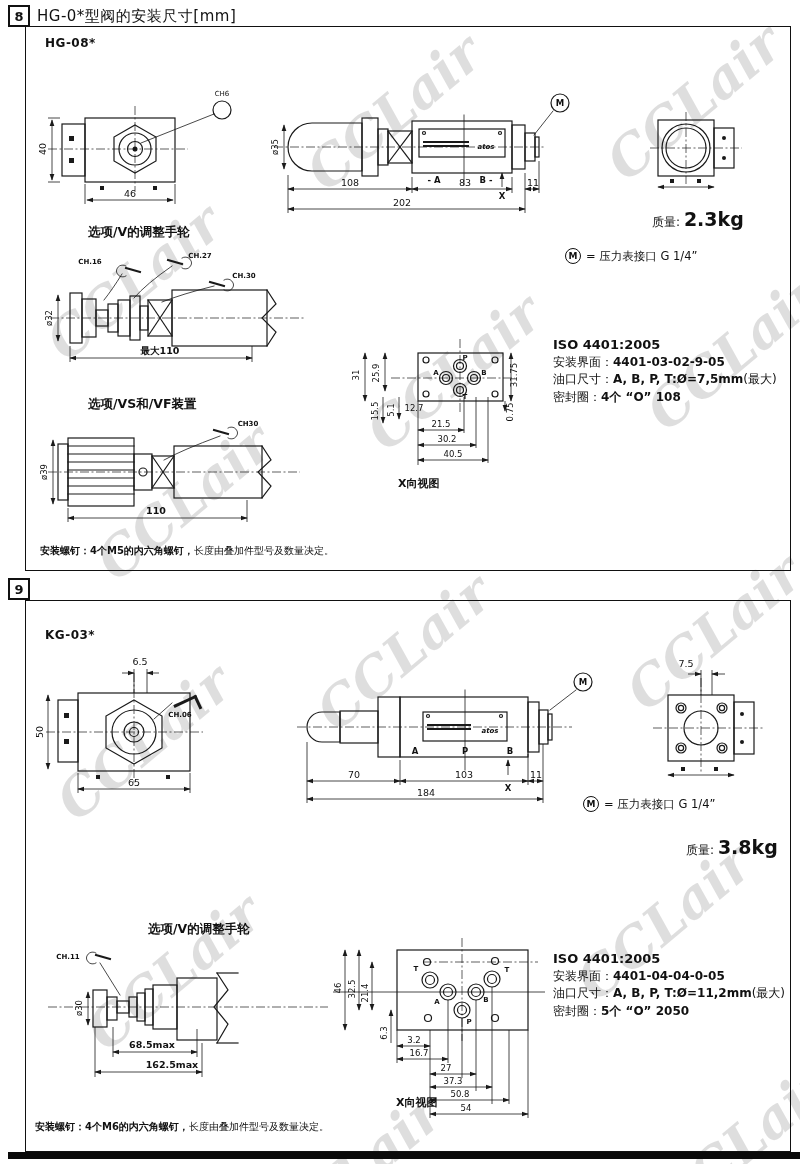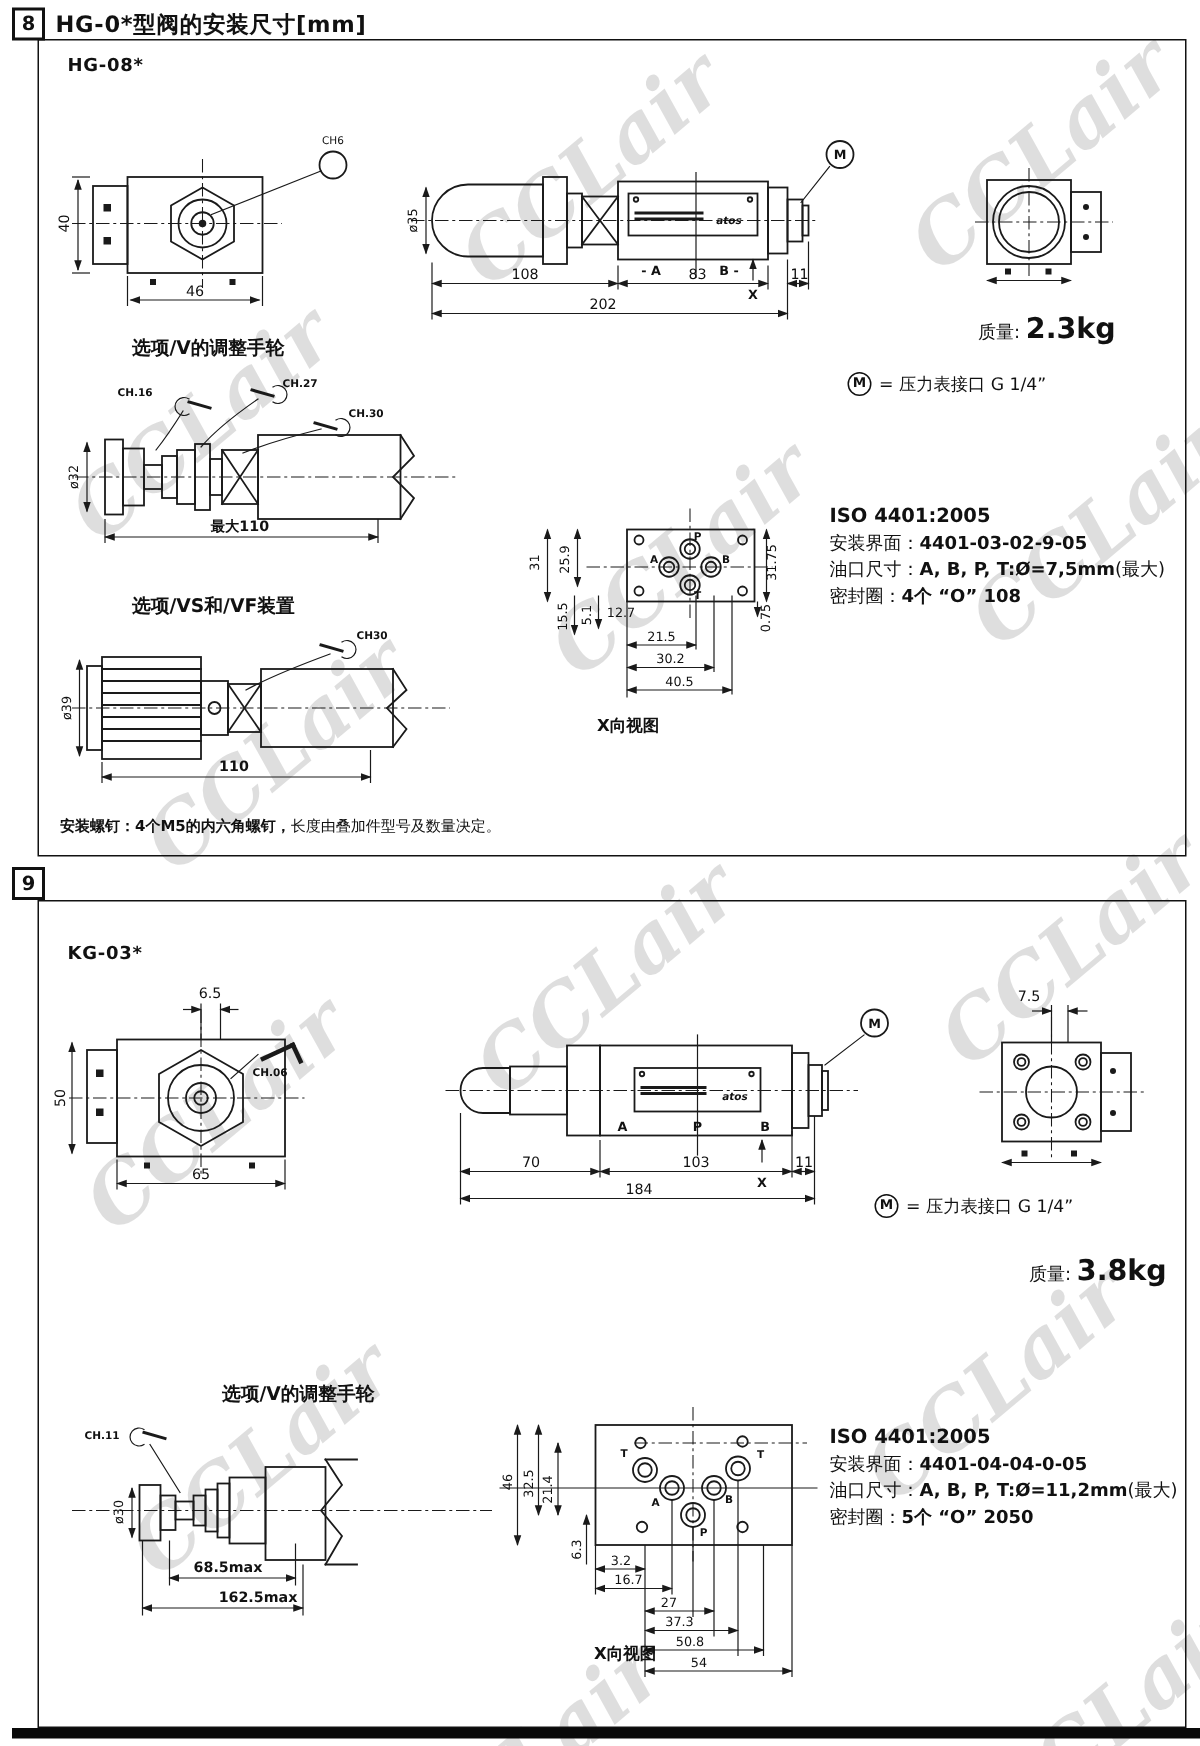--- a/index.html
+++ b/index.html
@@ -4,21 +4,21 @@
 <style>
   html,body{margin:0;padding:0;background:#e8e8e8;}
   .page{position:relative;width:800px;height:1164px;background:#ffffff;overflow:hidden;
         font-family:"DejaVu Sans","Liberation Sans",sans-serif;color:#111;}
   .wm{position:absolute;font-family:"DejaVu Serif","Liberation Serif",serif;
       font-style:italic;font-weight:700;font-size:54px;color:rgba(0,0,0,0.13);
       transform:rotate(-40deg);white-space:nowrap;pointer-events:none;}
   .hdr{position:absolute;display:flex;align-items:center;gap:7px;}
   .hnum{width:18px;height:18px;border:2px solid #111;display:flex;align-items:center;
         justify-content:center;font-size:13px;font-weight:700;}
-  .htitle{font-size:15px;font-weight:700;letter-spacing:0.5px;}
+  .htitle{font-size:15px;font-weight:400;letter-spacing:0.5px;}
   .frame{position:absolute;border:1.8px solid #111;}
   .model{position:absolute;font-size:12px;font-weight:700;letter-spacing:0.5px;}
   .cap{position:absolute;font-size:12.5px;font-weight:700;margin-left:48px;}
   .note{position:absolute;font-size:10px;}
   .note b{font-weight:700;}
   .iso{position:absolute;font-size:12px;line-height:17.5px;width:250px;}
   .iso .t1{font-weight:700;font-size:13px;}
   .iso b{font-weight:700;}
   .mnote{position:absolute;font-size:11.5px;display:flex;align-items:center;gap:5px;}
   .mcirc{width:14px;height:14px;border:1.4px solid #111;border-radius:50%;
@@ -530,16 +530,19 @@
   </svg>
   <div class="cap" style="left:348px;top:1095px;font-size:11px">X向视图</div>
 
   <div class="iso" style="left:553px;top:950px">
     <div class="t1">ISO 4401:2005</div>
     <div><span>安装界面：</span><b>4401-04-04-0-05</b></div>
     <div><span>油口尺寸：</span><b>A, B, P, T:Ø=11,2mm</b><span>(最大)</span></div>
     <div><span>密封圈：</span><b>5个 “O” 2050</b></div>
   </div>
 
+  <div class="note" style="left:35px;top:1120px">
+    <b>安装螺钉：4个M6的内六角螺钉，</b><span>长度由叠加件型号及数量决定。</span>
+  </div>
 
   <div class="footerbar" style="left:8px;top:1152px;width:792px;height:7px"></div>
 
 </div>
 
 </body></html>

